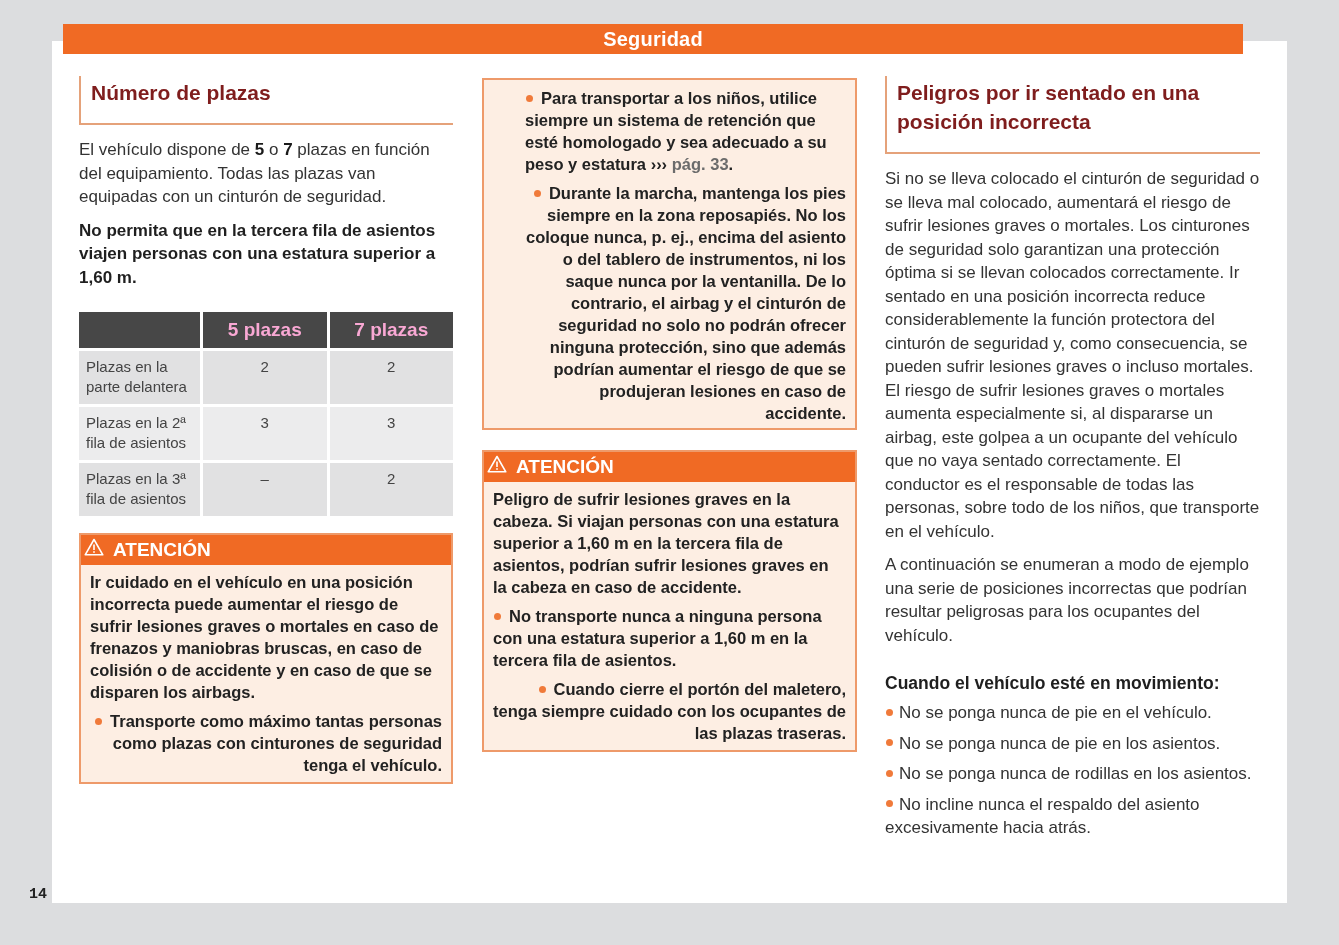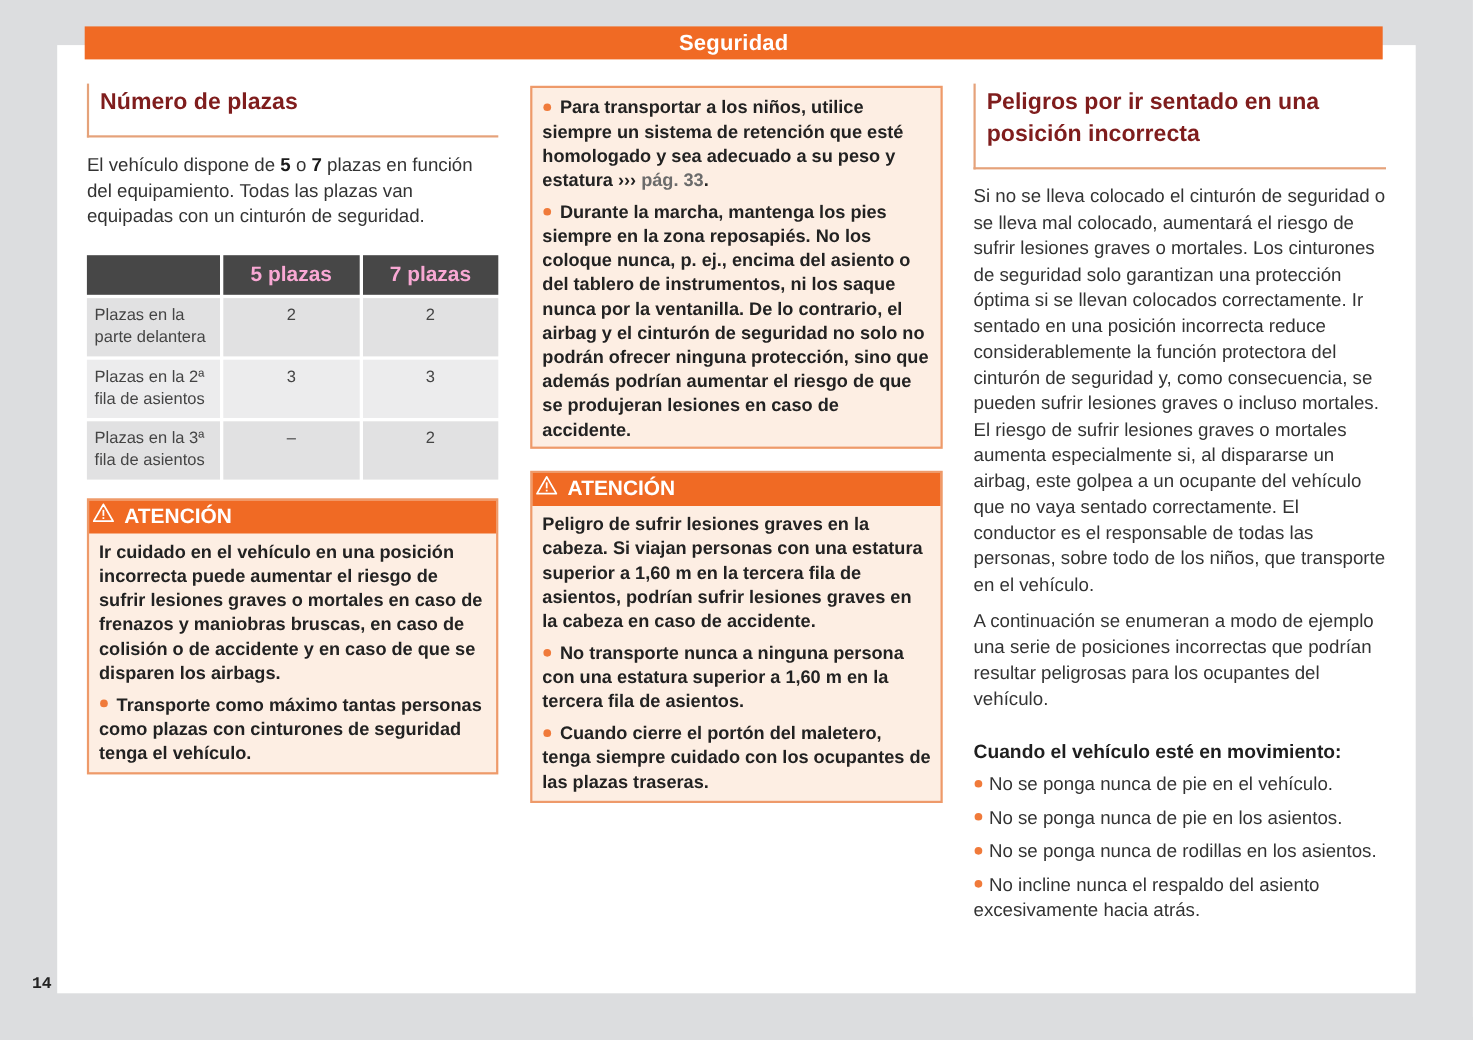--- a/index.html
+++ b/index.html
@@ -1,19 +1,19 @@
 <!DOCTYPE html>
 <html><head>
 <meta charset="utf-8">
 <style>
   * { box-sizing: border-box; margin: 0; padding: 0; }
   html, body { width: 1339px; height: 945px; overflow: hidden; }
   body { background: #dcdddf; font-family: "Liberation Sans", sans-serif; color: #1f1f1f; position: relative; }
   .page { position: absolute; left: 52px; top: 41px; width: 1235px; height: 862px; background: #ffffff; }
-  .topbar { position: absolute; left: 77px; top: 24px; width: 1180px; height: 30px; background: #f06a24; color: #fff;
+  .topbar { position: absolute; left: 63px; top: 24px; width: 1180px; height: 30px; background: #f06a24; color: #fff;
             font-size: 20px; font-weight: bold; text-align: center; line-height: 31px; letter-spacing: 0.2px; }
   .pagenum { position: absolute; left: 29px; top: 886px; font-size: 15px; font-weight: bold; color: #222; font-family: Liberation Mono, monospace; }
 
   .col { position: absolute; top: 76px; }
   .c1 { left: 79px; width: 374px; }
   .c2 { left: 482px; width: 375px; top: 78px; }
   .c3 { left: 885px; width: 375px; }
 
   .heading { border-left: 2px solid #e5a27a; border-bottom: 2px solid #e5a27a; padding: 2px 0 16px 10px;
              font-size: 21px; font-weight: bold; line-height: 29px; color: #7f1d1d; }
@@ -25,21 +25,21 @@
   table.seats th { background: #474747; color: #f9a8d4; font-size: 19px; font-weight: bold; height: 36px; text-align: center; }
   table.seats td { background: #e1e1e2; font-size: 15px; line-height: 20px; color: #444; vertical-align: top; padding: 6px 7px 4px 7px; height: 53px; }
   table.seats tr.alt td { background: #ececed; }
   table.seats td.num { text-align: center; }
   table.seats td.lbl { width: 121px; }
 
   .warn { background: #fdeee3; border: 2px solid #ee9a6a; }
   .warn-head { background: #f06a24; color: #fff; font-size: 19px; font-weight: bold; height: 30px; line-height: 30px; padding-left: 3px; display: flex; align-items: center; gap: 9px; }
   .warn-body { padding: 6px 9px 6px 9px; }
   .warn-body p { font-size: 16.5px; line-height: 22px; font-weight: bold; color: #222; margin-bottom: 7px; }
-  .warn-body p:last-child { margin-bottom: 0; }
+  .warn-body p:last-child { margin-bottom: 0; text-align: right; }
   .dot { display: inline-block; width: 7px; height: 7px; border-radius: 50%; background: #f07a3a; margin: 0 8px 3px 1px; vertical-align: middle; }
   .link { color: #6b6b6b; }
 
   .c1 .warn { margin-top: 14px; }
   .c2 .warn + .warn { margin-top: 20px; }
 
   .subhead { font-size: 17.5px; font-weight: bold; color: #1f1f1f; margin-top: 24px; line-height: 24px; }
   .blist { margin-top: 6px; }
   .blist p { font-size: 17px; line-height: 23.5px; color: #333; margin-bottom: 7px; }
   .blist .dot { margin-right: 6px; }
@@ -49,20 +49,21 @@
 
 <div class="page"></div>
 
 <div class="topbar">
   <span>Seguridad</span>
 </div>
 
 <div class="col c1">
   <div class="heading">Número de plazas</div>
   <p class="para" style="hyphens:auto;" lang="es"><span>El vehículo dispone de </span><b>5</b><span> o </span><b>7</b><span> plazas en función del equipamiento. Todas las plazas van equipadas con un cinturón de seguridad.</span></p>
+  <p class="bold-para" lang="es" style="hyphens:auto;">No permita que en la tercera fila de asientos viajen personas con una estatura superior a 1,60 m.</p>
 
   <table class="seats">
     <tbody>
         <tr>
       <th></th>
       <th>5 plazas</th>
       <th>7 plazas</th>
     </tr>
     <tr>
       <td class="lbl">Plazas en la parte delantera</td>
@@ -95,21 +96,21 @@
     </div>
     <div class="warn-body">
       <p>Ir cuidado en el vehículo en una posición incorrecta puede aumentar el riesgo de sufrir lesiones graves o mortales en caso de frenazos y maniobras bruscas, en caso de colisión o de accidente y en caso de que se disparen los airbags.</p>
       <p><span class="dot"></span><span>Transporte como máximo tantas personas como plazas con cinturones de seguridad tenga el vehículo.</span></p>
     </div>
   </div>
 </div>
 
 <div class="col c2">
   <div class="warn">
-    <div class="warn-body" style="padding-top:7px; padding-bottom:4px;">
+    <div class="warn-body" style="padding-top:7px; padding-bottom:4px;margin-left:32px;">
       <p><span class="dot"></span><span>Para transportar a los niños, utilice siempre un sistema de retención que esté homologado y sea adecuado a su peso y estatura ››› </span><span class="link">pág. 33</span><span>.</span></p>
       <p><span class="dot"></span><span>Durante la marcha, mantenga los pies siempre en la zona reposapiés. No los coloque nunca, p. ej., encima del asiento o del tablero de instrumentos, ni los saque nunca por la ventanilla. De lo contrario, el airbag y el cinturón de seguridad no solo no podrán ofrecer ninguna protección, sino que además podrían aumentar el riesgo de que se produjeran lesiones en caso de accidente.</span></p>
     </div>
   </div>
 
   <div class="warn">
     <div class="warn-head">
       <span>
         <svg width="20" height="18" viewBox="0 0 20 18">
             <path d="M10 1.5 L18.8 16.8 L1.2 16.8 Z" fill="none" stroke="#fff" stroke-width="1.6" stroke-linejoin="round"></path>

